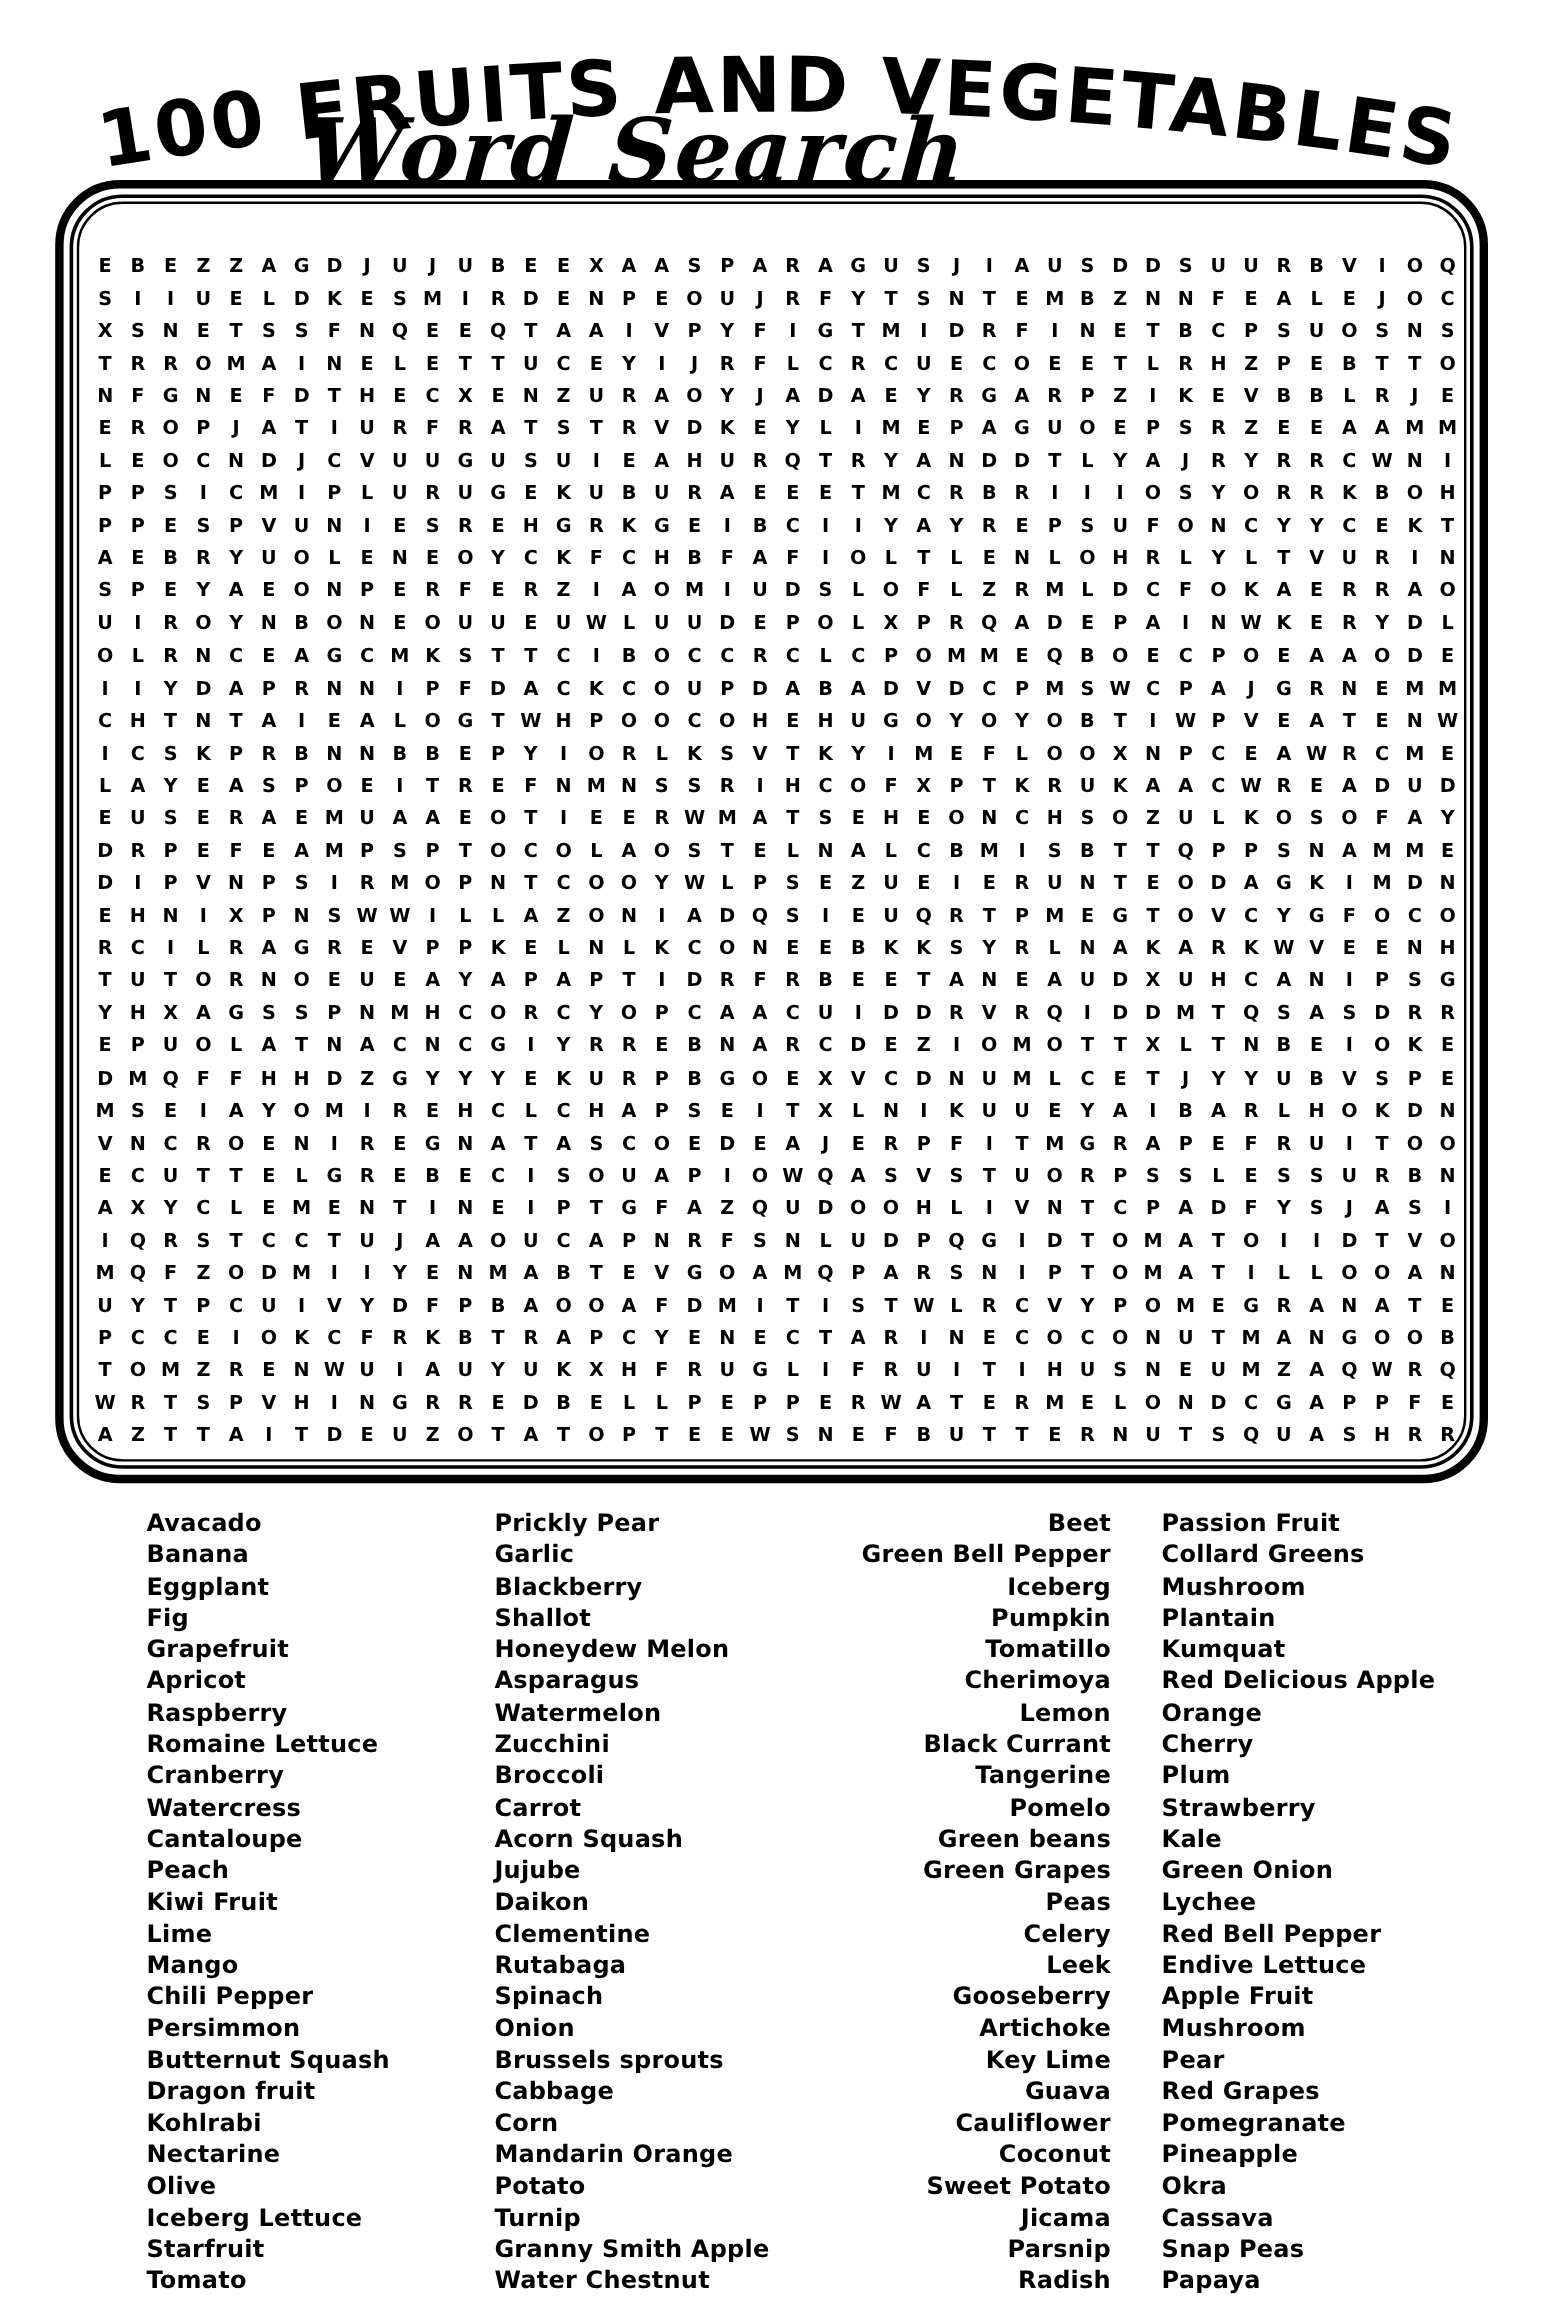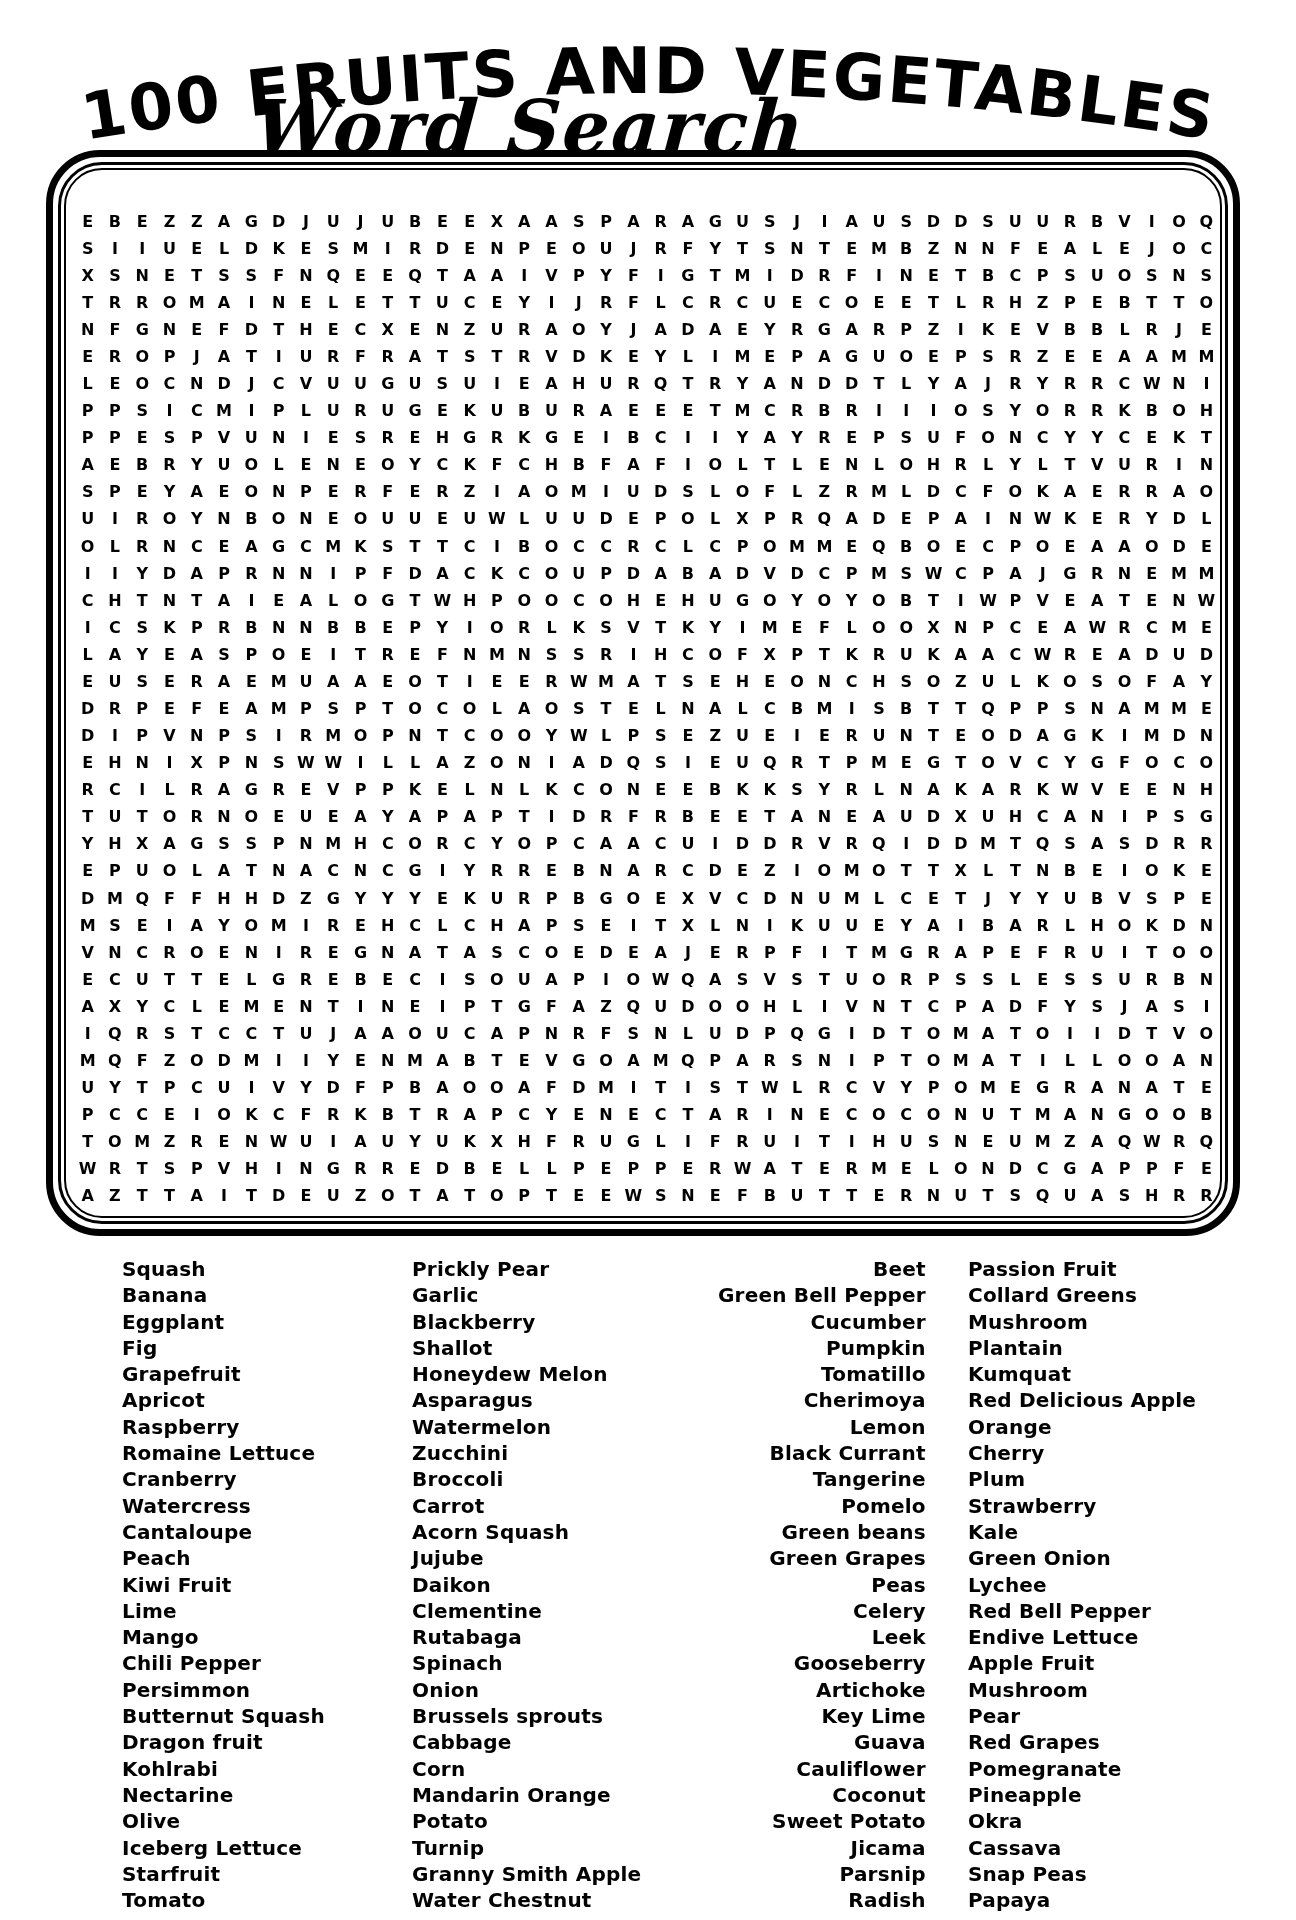--- a/index.html
+++ b/index.html
@@ -1653,21 +1653,21 @@
     <span class="cell">Q</span>
     <span class="cell">U</span>
     <span class="cell">A</span>
     <span class="cell">S</span>
     <span class="cell">H</span>
     <span class="cell">R</span>
     <span class="cell">R</span>
   </div>
 
 <div class="word-col word-col-1">
-    <div>Squash</div>
+    <div>Avacado</div>
     <div>Banana</div>
     <div>Eggplant</div>
     <div>Fig</div>
     <div>Grapefruit</div>
     <div>Apricot</div>
     <div>Raspberry</div>
     <div>Romaine Lettuce</div>
     <div>Cranberry</div>
     <div>Watercress</div>
     <div>Cantaloupe</div>
@@ -1709,21 +1709,21 @@
     <div>Corn</div>
     <div>Mandarin Orange</div>
     <div>Potato</div>
     <div>Turnip</div>
     <div>Granny Smith Apple</div>
     <div>Water Chestnut</div>
   </div>
 <div class="word-col word-col-3">
     <div>Beet</div>
     <div>Green Bell Pepper</div>
-    <div>Cucumber</div>
+    <div>Iceberg</div>
     <div>Pumpkin</div>
     <div>Tomatillo</div>
     <div>Cherimoya</div>
     <div>Lemon</div>
     <div>Black Currant</div>
     <div>Tangerine</div>
     <div>Pomelo</div>
     <div>Green beans</div>
     <div>Green Grapes</div>
     <div>Peas</div>

